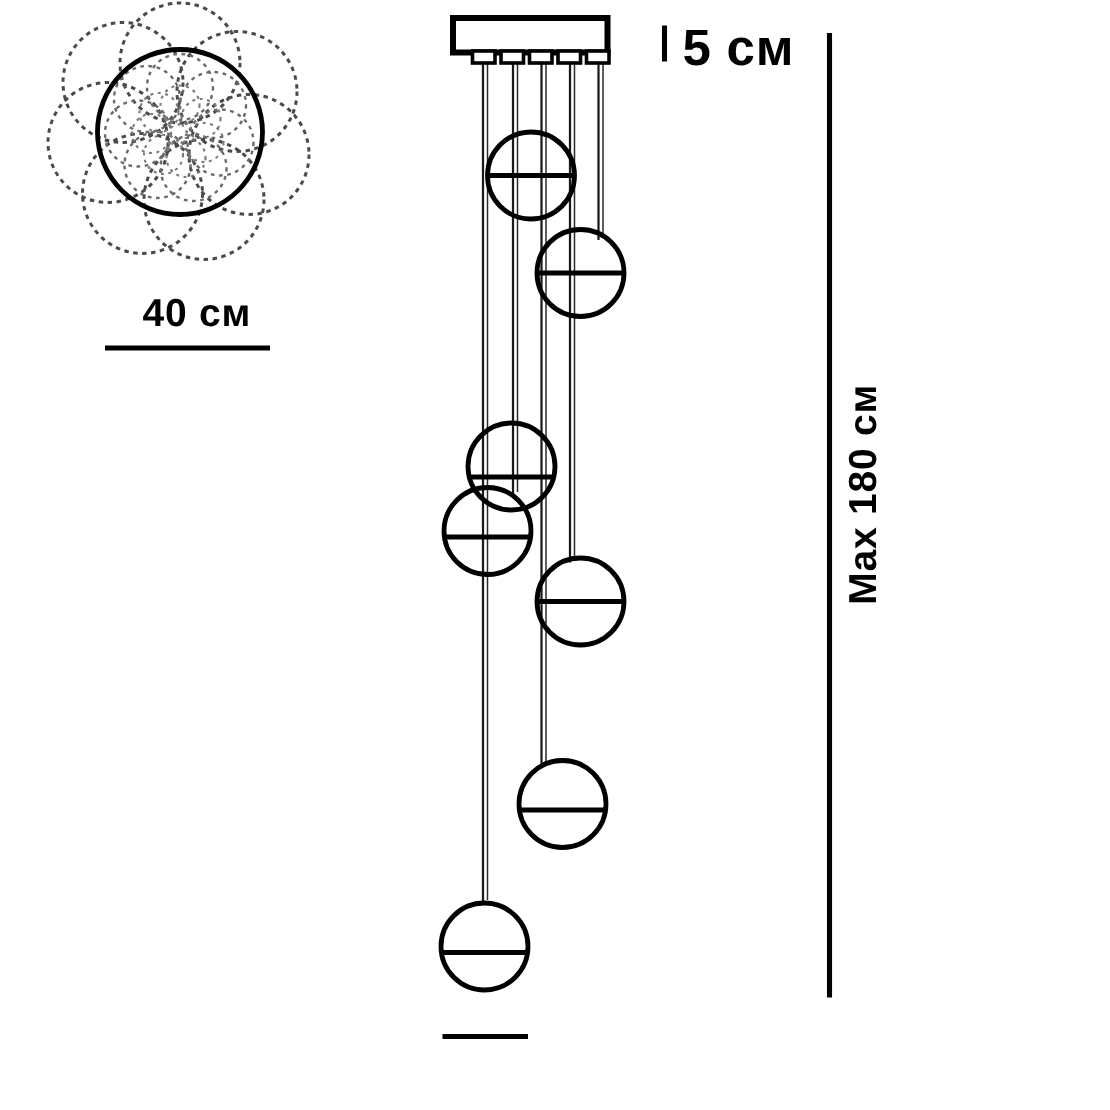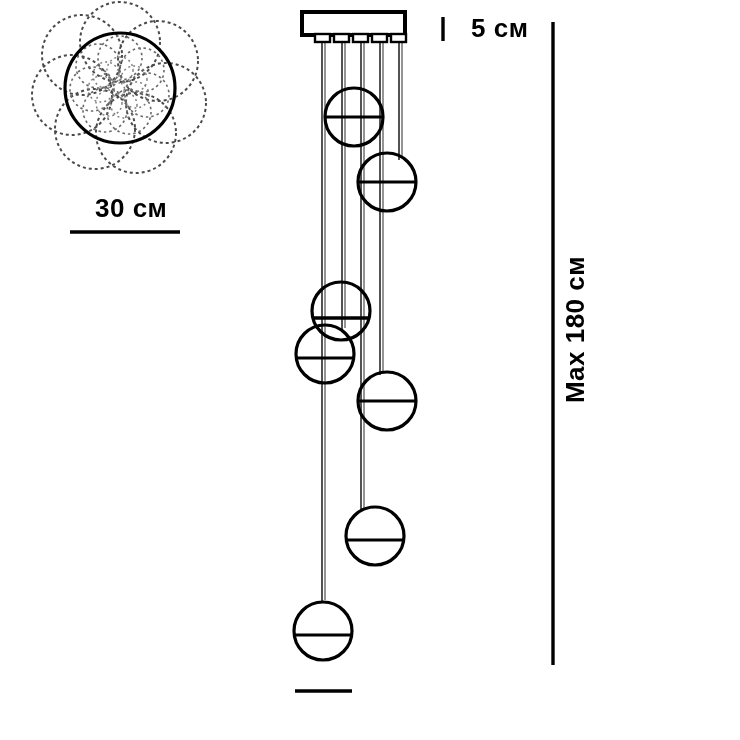--- a/index.html
+++ b/index.html
@@ -32,23 +32,23 @@
     color: #000000;
     white-space: nowrap;
     letter-spacing: 0.5px;
   }
   #label-width {
     left: 95px;
     top: 193px;
     font-size: 26px;
   }
   #label-depth {
-    left: 471px;
+    left: 455px;
     top: 13px;
-    font-size: 26px;
+    font-size: 34px;
   }
   #label-diameter {
     left: 298px;
     top: 698px;
     font-size: 26px;
   }
   #label-height {
     left: 560px;
     top: 256px;
     font-size: 26px;
@@ -176,21 +176,21 @@
     </g>
 
     <line x1="443" y1="17" x2="443" y2="41" stroke="#000000" stroke-width="3.4"></line>
 
     <line x1="553" y1="22" x2="553" y2="665" stroke="#000000" stroke-width="3.4"></line>
 
     <line x1="295" y1="691" x2="352" y2="691" stroke="#000000" stroke-width="3.4"></line>
 
   </svg>
 
-  <div class="dim-label" id="label-width">30 см</div>
+  <div class="dim-label" id="label-width">40 см</div>
 
   <div class="dim-label" id="label-depth">5 см</div>
 
 
   <div class="dim-label" id="label-height">
       <span>Max 180 см</span>
     </div>
 
 </div>
 

